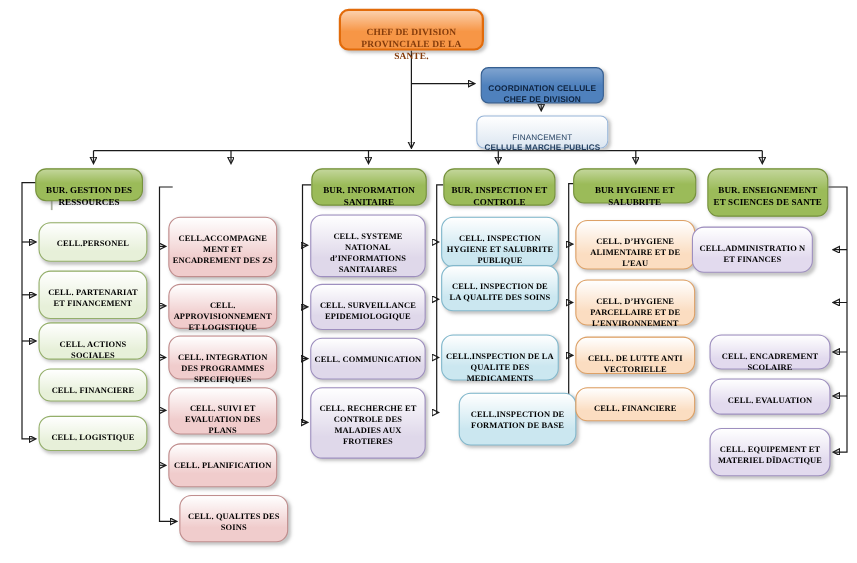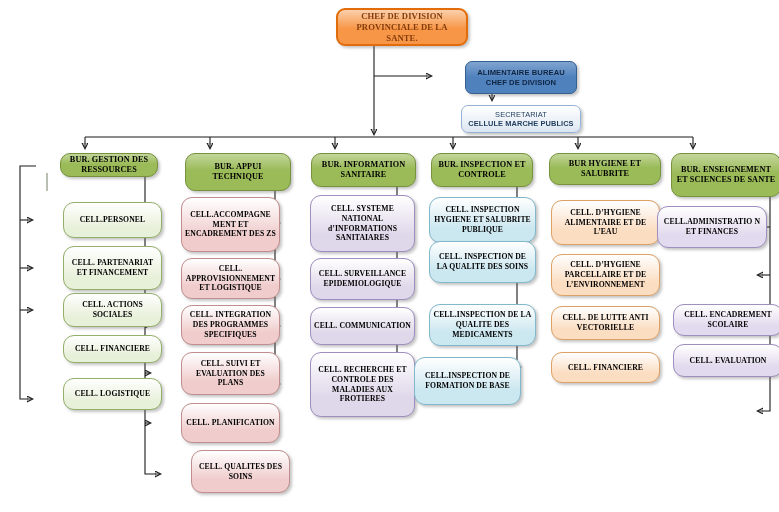--- a/index.html
+++ b/index.html
@@ -2,24 +2,24 @@
 <html style="--chief-fill: #F79646; --chief-border: #E26B0A; --chief-text: #843C0C; --coord-fill: #4F81BD; --coord-border: #365F91; --coord-text: #0F2440; --secr-fill: #DCE6F1; --secr-border: #95B3D7; --secr-text: #244061; --hdr-fill: #9BBB59; --hdr-border: #76923C; --c1-fill: #E7F0D9; --c1-border: #94AF6A; --c2-fill: #F0CCCC; --c2-border: #C08E8E; --c3-fill: #DFD8EA; --c3-border: #9E8FBF; --c4-fill: #CBE7F0; --c4-border: #82B8CC; --c5-fill: #FBDDC1; --c5-border: #DDA167; --c6-fill: #E2DAEE; --c6-border: #9E8FBF; --line: #1A1A1A;"><head>
 <meta charset="utf-8">
 <style>
   html,body{margin:0;padding:0;background:#ffffff;}
   #stage{
     position:relative;width:779px;height:512px;background:#ffffff;overflow:hidden;
     font-family:"Liberation Serif", serif;
   }
   svg.wires{position:absolute;left:0;top:0;width:779px;height:512px;}
   .box{
-    position:absolute;display:flex;align-items:center;justify-content:center;
-    text-align:center;box-sizing:border-box;padding:2px 3px;
+    position:absolute;display:flex;align-items:flex-start;justify-content:center;
+    text-align:center;box-sizing:border-box;padding:14px 3px;
     border-radius:11px;box-shadow:2px 2px 3px rgba(110,110,110,.4);
-    font-weight:bold;line-height:1.28;letter-spacing:.1px;color:#000;margin-left:28px;
+    font-weight:bold;line-height:1.28;letter-spacing:.1px;color:#000;
   }
   .chief{
     background:linear-gradient(to bottom, rgba(255,255,255,.55), rgba(255,255,255,0) 55%), var(--chief-fill);
     border:2px solid var(--chief-border);color:var(--chief-text);
     font-size:8.6px;border-radius:9px;
   }
   .coord{
     background:linear-gradient(to bottom, rgba(255,255,255,.28), rgba(255,255,255,0) 50%), var(--coord-fill);
     border:1.5px solid var(--coord-border);color:var(--coord-text);
     font-family:"Liberation Sans", sans-serif;font-size:7.6px;border-radius:7px;
@@ -103,38 +103,35 @@
       <path class="tick" d="M47,173 V191"></path>
     </g>
   </svg>
 
   <div class="box chief" style="left:308px;top:8px;width:132px;height:38px">
     <span>CHEF DE DIVISION PROVINCIALE DE LA SANTE.</span>
   </div>
 
   <div class="box coord" style="left:437px;top:61px;width:112px;height:33px">
     <span>
-      <span style="display:block">ALIMENTAIRE BUREAU</span>
+      <span style="display:block">COORDINATION CELLULE</span>
       <span style="display:block">CHEF  DE DIVISION</span>
     </span>
   </div>
 
   <div class="box secr" style="left:433px;top:105px;width:120px;height:28px">
     <span>
-      <span class="l1" style="display:block">SECRETARIAT</span>
+      <span class="l1" style="display:block">FINANCEMENT</span>
       <span style="display:block">CELLULE MARCHE PUBLICS</span>
     </span>
   </div>
 
   <div class="box hdr" style="left:32px;top:153px;width:98px;height:24px">
       <span>BUR. GESTION DES RESSOURCES</span>
     </div>
-  <div class="box hdr" style="left:157px;top:153px;width:106px;height:38px">
-      <span>BUR. APPUI TECHNIQUE</span>
-    </div>
   <div class="box hdr" style="left:283px;top:153px;width:105px;height:34px">
       <span>BUR. INFORMATION SANITAIRE</span>
     </div>
   <div class="box hdr" style="left:403px;top:153px;width:102px;height:34px">
       <span>BUR. INSPECTION ET CONTROLE</span>
     </div>
   <div class="box hdr" style="left:521px;top:153px;width:112px;height:32px">
       <span>BUR HYGIENE ET SALUBRITE</span>
     </div>
   <div class="box hdr" style="left:643px;top:153px;width:110px;height:44px">
@@ -191,21 +188,21 @@
 
   <div class="box cell c4" style="left:401px;top:197px;width:107px;height:46px">
       <span>CELL. INSPECTION HYGIENE ET SALUBRITE PUBLIQUE</span>
     </div>
   <div class="box cell c4" style="left:401px;top:241px;width:107px;height:42px">
       <span>CELL. INSPECTION DE LA QUALITE DES SOINS</span>
     </div>
   <div class="box cell c4" style="left:401px;top:304px;width:107px;height:42px">
       <span>CELL.INSPECTION DE LA QUALITE DES MEDICAMENTS</span>
     </div>
-  <div class="box cell c4" style="left:386px;top:357px;width:107px;height:48px">
+  <div class="box cell c4" style="left:417px;top:357px;width:107px;height:48px">
       <span>CELL.INSPECTION DE FORMATION DE BASE</span>
     </div>
 
   <div class="box cell c5" style="left:523px;top:200px;width:109px;height:45px">
       <span>CELL. D’HYGIENE ALIMENTAIRE ET DE L’EAU</span>
     </div>
   <div class="box cell c5" style="left:523px;top:254px;width:109px;height:42px">
       <span>CELL. D’HYGIENE PARCELLAIRE ET DE L’ENVIRONNEMENT</span>
     </div>
   <div class="box cell c5" style="left:523px;top:306px;width:109px;height:34px">
@@ -217,14 +214,17 @@
 
   <div class="box cell c6" style="left:629px;top:206px;width:110px;height:42px">
       <span>CELL.ADMINISTRATIO N ET FINANCES</span>
     </div>
   <div class="box cell c6" style="left:645px;top:304px;width:110px;height:32px">
       <span>CELL. ENCADREMENT SCOLAIRE</span>
     </div>
   <div class="box cell c6" style="left:645px;top:344px;width:110px;height:33px">
       <span>CELL. EVALUATION</span>
     </div>
+  <div class="box cell c6" style="left:645px;top:389px;width:110px;height:44px">
+      <span>CELL. EQUIPEMENT ET MATERIEL DĪDACTIQUE</span>
+    </div>
 
 </div>
 
 </body></html>

